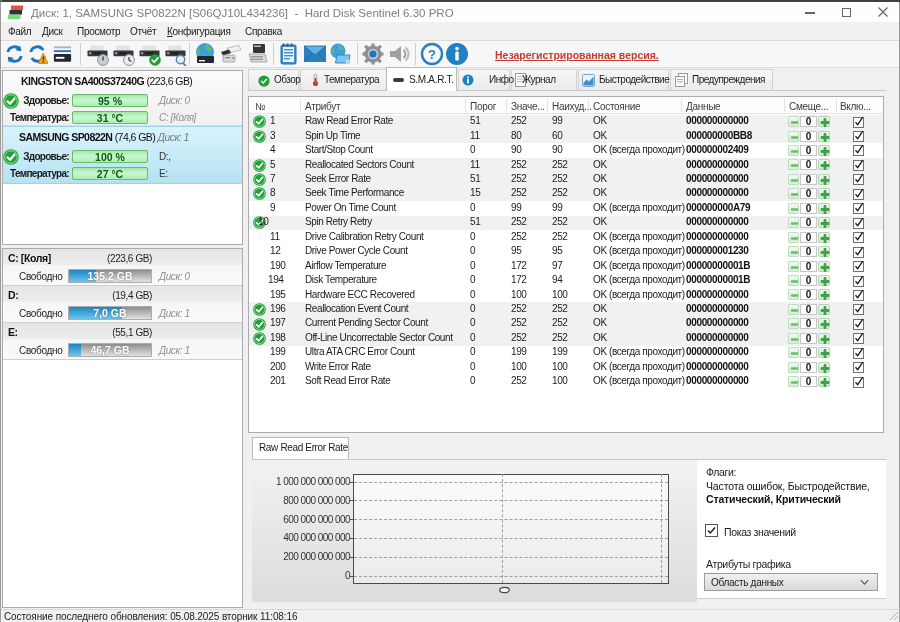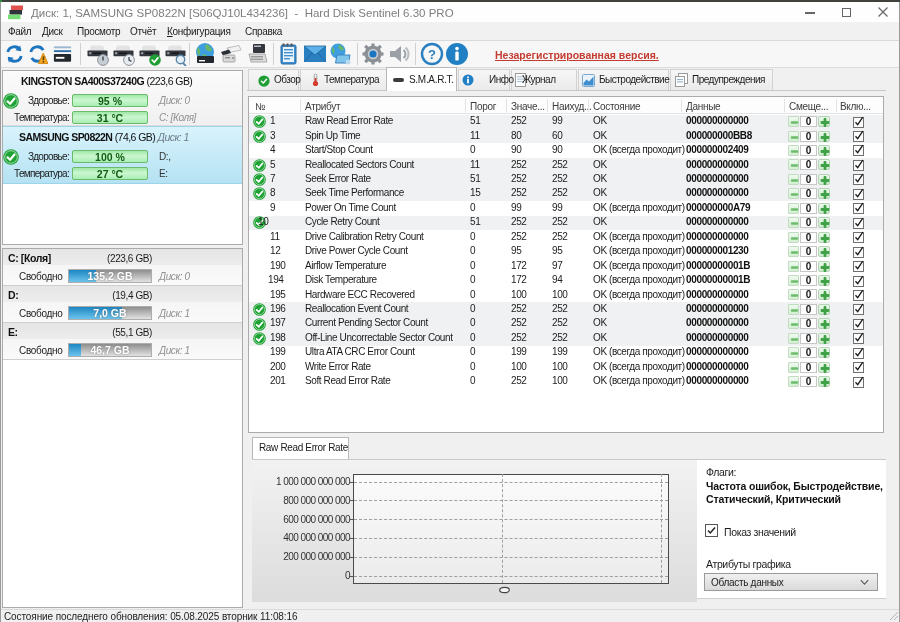--- a/index.html
+++ b/index.html
@@ -5,21 +5,21 @@
 html,body{width:900px;height:622px;overflow:hidden}
 body{font-family:"Liberation Sans",sans-serif;background:#f0f0f0;position:relative}
 .abs{position:absolute}
 .t{font-size:10px;letter-spacing:-0.4px;color:#1c1c1c;white-space:nowrap}
 .tb{font-size:10px;letter-spacing:-0.35px;font-weight:bold;color:#111;white-space:nowrap}
 .th{font-size:10px;letter-spacing:-0.3px;color:#3c3c3c;white-space:nowrap}
 .tg{font-size:10px;letter-spacing:-0.55px;color:#333;white-space:nowrap}
 .tm{font-size:10px;letter-spacing:-0.3px;color:#1c1c1c;white-space:nowrap}
 .t105{font-size:10.5px;letter-spacing:-0.35px;color:#1c1c1c;white-space:nowrap}
 .gray-i{color:#909090;font-style:italic;font-size:10px;letter-spacing:-0.4px;white-space:nowrap}
-.lbl{font-size:10px;letter-spacing:-0.7px;font-weight:normal;color:#1a1a1a;white-space:nowrap;text-align:right;width:69px}
+.lbl{font-size:10px;letter-spacing:-0.7px;font-weight:bold;color:#1a1a1a;white-space:nowrap;text-align:right;width:69px}
 .mbtn{width:11px;height:11px;background:linear-gradient(180deg,#f0faf0,#d4eed4);border:1px solid #c2dcc2;border-radius:1px;line-height:7px}
 .pbtn{width:12px;height:11px;background:linear-gradient(180deg,#ecf7ec,#cfe9cf);border:1px solid #b2d4b2;border-radius:2px;line-height:8px}
 .zbox{width:17px;height:11px;background:#fff;border:1px solid #c6c6c6;font-size:10px;font-weight:bold;text-align:center;line-height:9px;color:#111}
 .hdash{border-top:1px dashed #9f9f9f;height:0}
 .vdash{border-left:1px dashed #9f9f9f;width:0}
 .tab{position:absolute;top:69px;height:21px;background:linear-gradient(180deg,#f6f6f6,#ebebeb);border:1px solid #d2d2d2;border-bottom:none}
 .tabt{position:absolute;top:74px;font-size:10px;letter-spacing:-0.5px;color:#1c1c1c;white-space:nowrap}
 .hbar{position:absolute;width:76px;height:13px;border:1px solid #6cba6c;border-radius:2px;background:linear-gradient(180deg,#9fe8a8,#ccf7d0 45%,#a8eeb4);text-align:center;font-size:10.5px;font-weight:bold;color:#0f5c12;line-height:12px}
 .pbarw{position:absolute;width:84px;height:14px;border:1px solid #adadad;background:linear-gradient(180deg,#8e8e8e,#e2e2e2);text-align:center;font-size:10.5px;font-weight:bold;color:#fff;line-height:13px;text-shadow:0 0 2px rgba(100,100,100,.8)}
 .pfill{position:absolute;left:0;top:0;bottom:0;background:linear-gradient(180deg,#1d86c3,#6cc4ec)}
@@ -479,21 +479,21 @@
     <rect x="0.5" y="1.5" width="10" height="10" fill="#fdfdfd" stroke="#707070"></rect>
     <path d="M2.5 6.2 L4.7 8.6 L9.8 1.2" fill="none" stroke="#1a1a1a" stroke-width="1.3"></path>
   </svg>
 <div class="abs" style="left:249px;top:215.6px;width:634px;height:14.45px;background:#f0f1f2"></div>
 <svg class="abs" style="left:253px;top:216.37499999999997px" width="13" height="13" viewBox="0 0 16 16">
     <circle cx="8" cy="8" r="7.8" fill="#1da233"></circle>
     <circle cx="8" cy="8" r="6.3" fill="none" stroke="#ffffff" stroke-opacity="0.65" stroke-width="0.9"></circle>
     <path d="M4.5 8.4 L7.1 10.8 L11.5 5.5" fill="none" stroke="#fff" stroke-width="2.2" stroke-linecap="round" stroke-linejoin="round"></path>
   </svg>
 <div class="abs t" style="left:258px;top:216.3px">10</div>
-<div class="abs t" style="left:305px;top:216.3px">Cycle Retry Count</div>
+<div class="abs t" style="left:305px;top:216.3px">Spin Retry Retry</div>
 <div class="abs t" style="left:470px;top:216.3px">51</div>
 <div class="abs t" style="left:511px;top:216.3px">252</div>
 <div class="abs t" style="left:552px;top:216.3px">252</div>
 <div class="abs t" style="left:593px;top:216.3px">OK</div>
 <div class="abs tb" style="left:686px;top:216.3px">000000000000</div>
 <div class="abs mbtn" style="left:788px;top:217.2px"><svg width="11" height="11" viewBox="0 0 11 11">
       <rect x="1.8" y="4.2" width="7.4" height="2.6" rx="1" fill="#6bbd6b"></rect>
     </svg></div>
 <div class="abs zbox" style="left:800px;top:217.2px">0</div>
 <div class="abs pbtn" style="left:818px;top:217.2px"><svg width="12" height="11" viewBox="0 0 12 11">
@@ -756,21 +756,21 @@
 <div class="abs hdash" style="left:354px;top:575.5px;width:314px"></div>
 <div class="abs" style="left:350px;top:575.5px;width:3px;height:1px;background:#555"></div>
 <div class="abs vdash" style="left:502px;top:474px;height:109px"></div>
 <div class="abs vdash" style="left:661px;top:474px;height:109px"></div>
 <svg class="abs" style="left:498px;top:586px" width="13" height="8" viewBox="0 0 13 8">
     <ellipse cx="6.5" cy="4" rx="4.8" ry="2.7" fill="#f5f5f5" stroke="#444" stroke-width="1.2"></ellipse>
   </svg>
 
 <div class="abs" style="left:697px;top:459.5px;width:189px;height:139px;background:#fff;border-bottom:1px solid #d0d0d0"></div>
 <div class="abs t105" style="left:706px;top:466px">Флаги:</div>
-<div class="abs" style="left:706px;top:480px;font-size:10.5px;letter-spacing:-0.15px;font-weight:bold;color:#111;white-space:nowrap">Частота ошибок, Быстродействие,</div>
+<div class="abs" style="left:706px;top:480px;font-size:10.5px;letter-spacing:-0.15px;font-weight:normal;color:#111;white-space:nowrap">Частота ошибок, Быстродействие,</div>
 <div class="abs" style="left:706px;top:493px;font-size:10.5px;letter-spacing:-0.15px;font-weight:bold;color:#111;white-space:nowrap">Статический, Критический</div>
 <div class="abs" style="left:705px;top:524px;width:13px;height:13px;background:#fff;border:1px solid #555"></div>
 <svg class="abs" style="left:706px;top:525px" width="11" height="11" viewBox="0 0 11 11">
     <path d="M2 5.6 L4.3 8 L9 2.4" fill="none" stroke="#222" stroke-width="1.5"></path>
   </svg>
 <div class="abs t105" style="left:724px;top:526px">Показ значений</div>
 <div class="abs t105" style="left:706px;top:558px">Атрибуты графика</div>
 <div class="abs" style="left:704px;top:573px;width:174px;height:18px;background:linear-gradient(180deg,#f0f0f0,#dadada);border:1px solid #9a9a9a"></div>
 <div class="abs tm" style="left:711px;top:577px">Область данных</div>
 <svg class="abs" style="left:860px;top:579px" width="9" height="7" viewBox="0 0 9 7">

